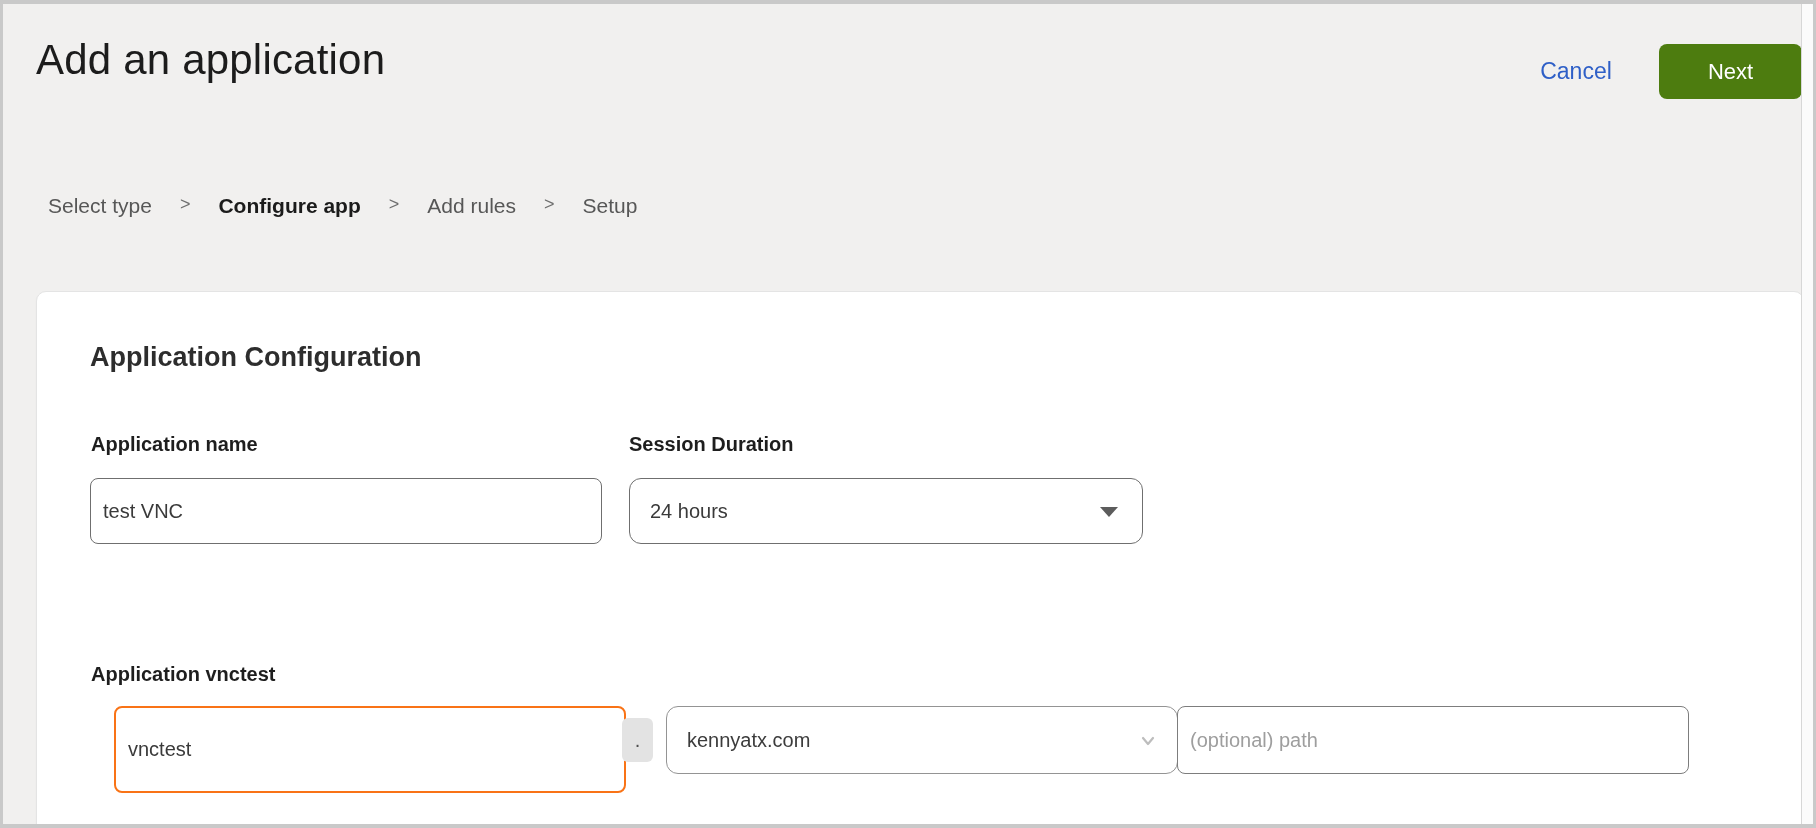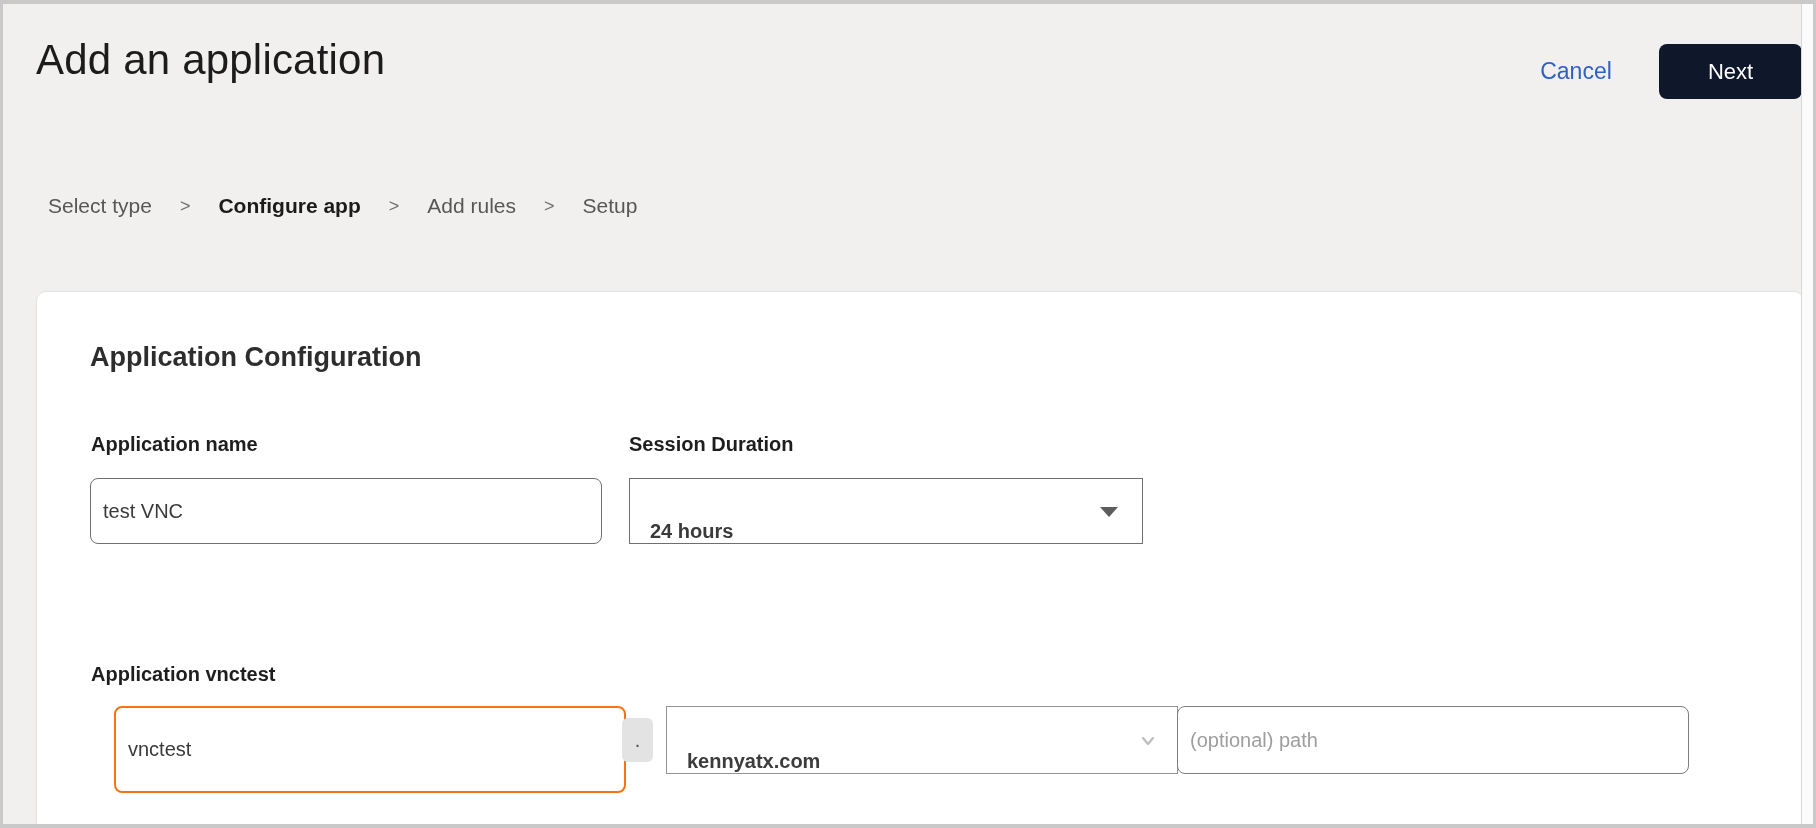--- a/index.html
+++ b/index.html
@@ -16,29 +16,29 @@
   .page-title {
     position:absolute; left:33px; top:32px;
     font-size:42px; font-weight:400; color:#1c1c1c; letter-spacing:.2px;
   }
   .cancel-link {
     position:absolute; left:1528px; top:54px; width:90px;
     font-size:23px; color:#2e5fc7; text-align:center; cursor:pointer;
   }
   .next-button {
     position:absolute; left:1656px; top:40px; width:143px; height:55px;
-    background:#0f172a; border-radius:8px; border:none; cursor:pointer;
+    background:#4d7c0f; border-radius:8px; border:none; cursor:pointer;
     color:#ffffff; font-size:22px; font-family:inherit;
     display:flex; align-items:center; justify-content:center;
   }
 
   
   .steps {
     position:absolute; left:45px; top:190px;
-    display:flex; align-items:center; gap:28px;
+    display:flex; align-items:flex-start; gap:28px;
     font-size:21px; color:#575757;
   }
   .step { color:#575757; cursor:pointer; }
   .step.active { color:#1b1b1b; font-weight:700; cursor:default; }
   .step-sep { font-size:18px; color:#6e6e6e; }
 
   
   .card {
     position:absolute; left:33px; top:287px; width:1768px; height:620px;
     background:#ffffff; border:1px solid #e4e4e4; border-radius:10px;
@@ -58,23 +58,23 @@
   .text-input {
     position:absolute; height:66px; border:1px solid #6f6f6f; border-radius:8px;
     background:#fff; font-family:inherit; font-size:20px; color:#3a3a3a;
     padding:0 12px; outline:none;
   }
   .text-input::placeholder { color:#9e9e9e; }
 
   .input-name   { left:53px; top:186px; width:512px; }
 
   .select-box {
-    position:absolute; height:66px; background:#fff; border-radius:0;
-    display:flex; align-items:flex-end; padding:0 20px;
-    font-size:20px; color:#3a3a3a; cursor:pointer;font-weight:bold;
+    position:absolute; height:66px; background:#fff; border-radius:12px;
+    display:flex; align-items:center; padding:0 20px;
+    font-size:20px; color:#3a3a3a; cursor:pointer;
   }
   .select-duration { left:592px; top:186px; width:514px; border:1px solid #6f6f6f; }
   .caret-down {
     position:absolute; right:24px; top:50%; margin-top:-4px;
     width:0; height:0;
     border-left:9px solid transparent; border-right:9px solid transparent;
     border-top:10px solid #5c5c5c;
   }
 
   

